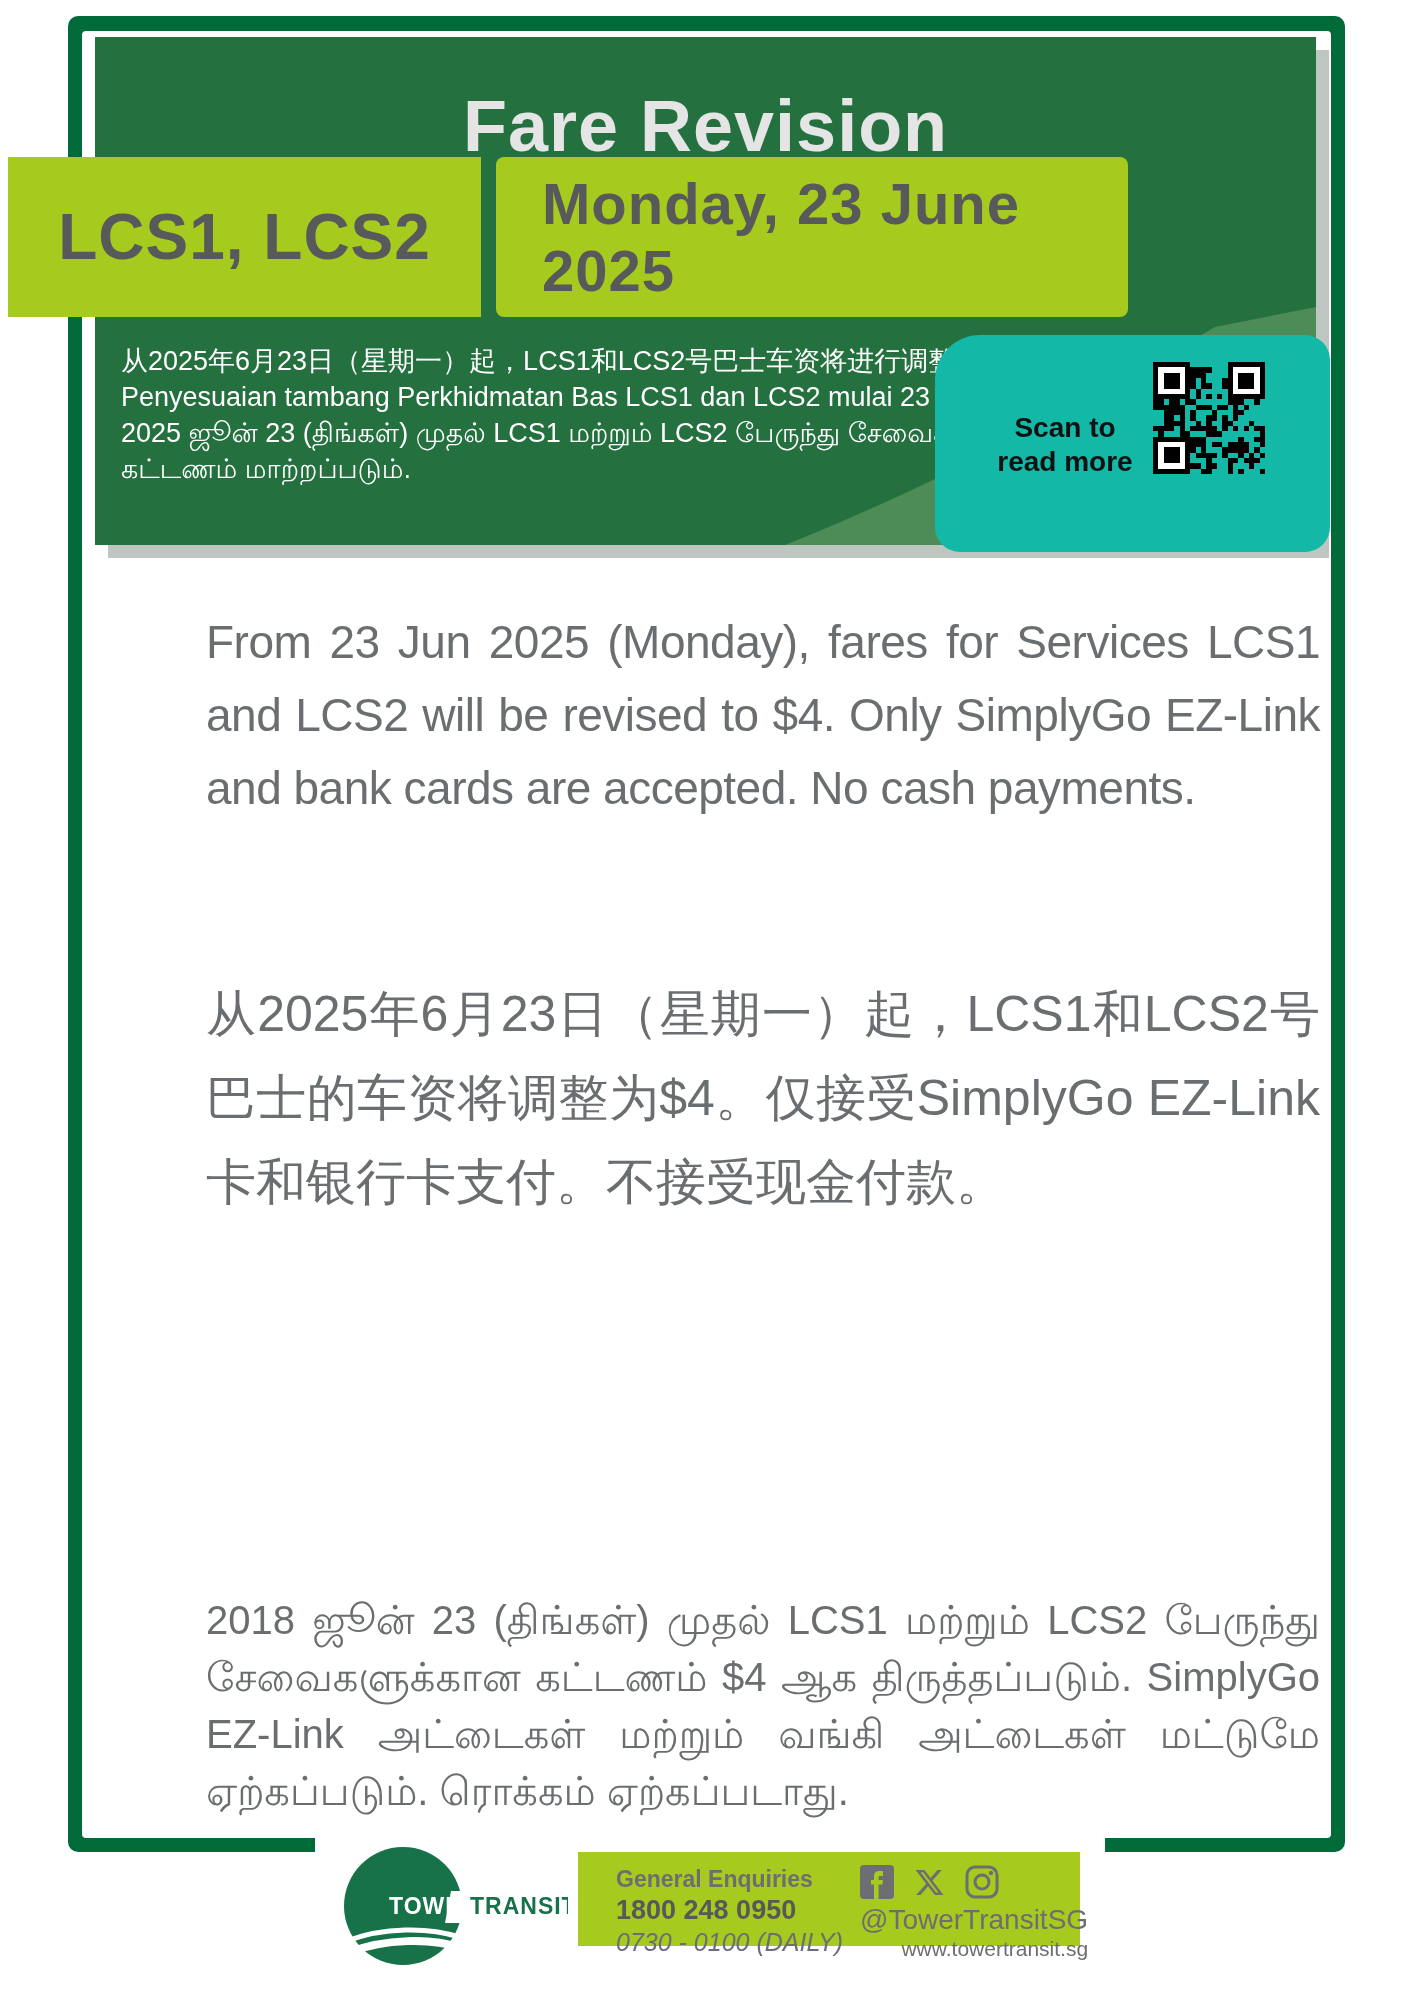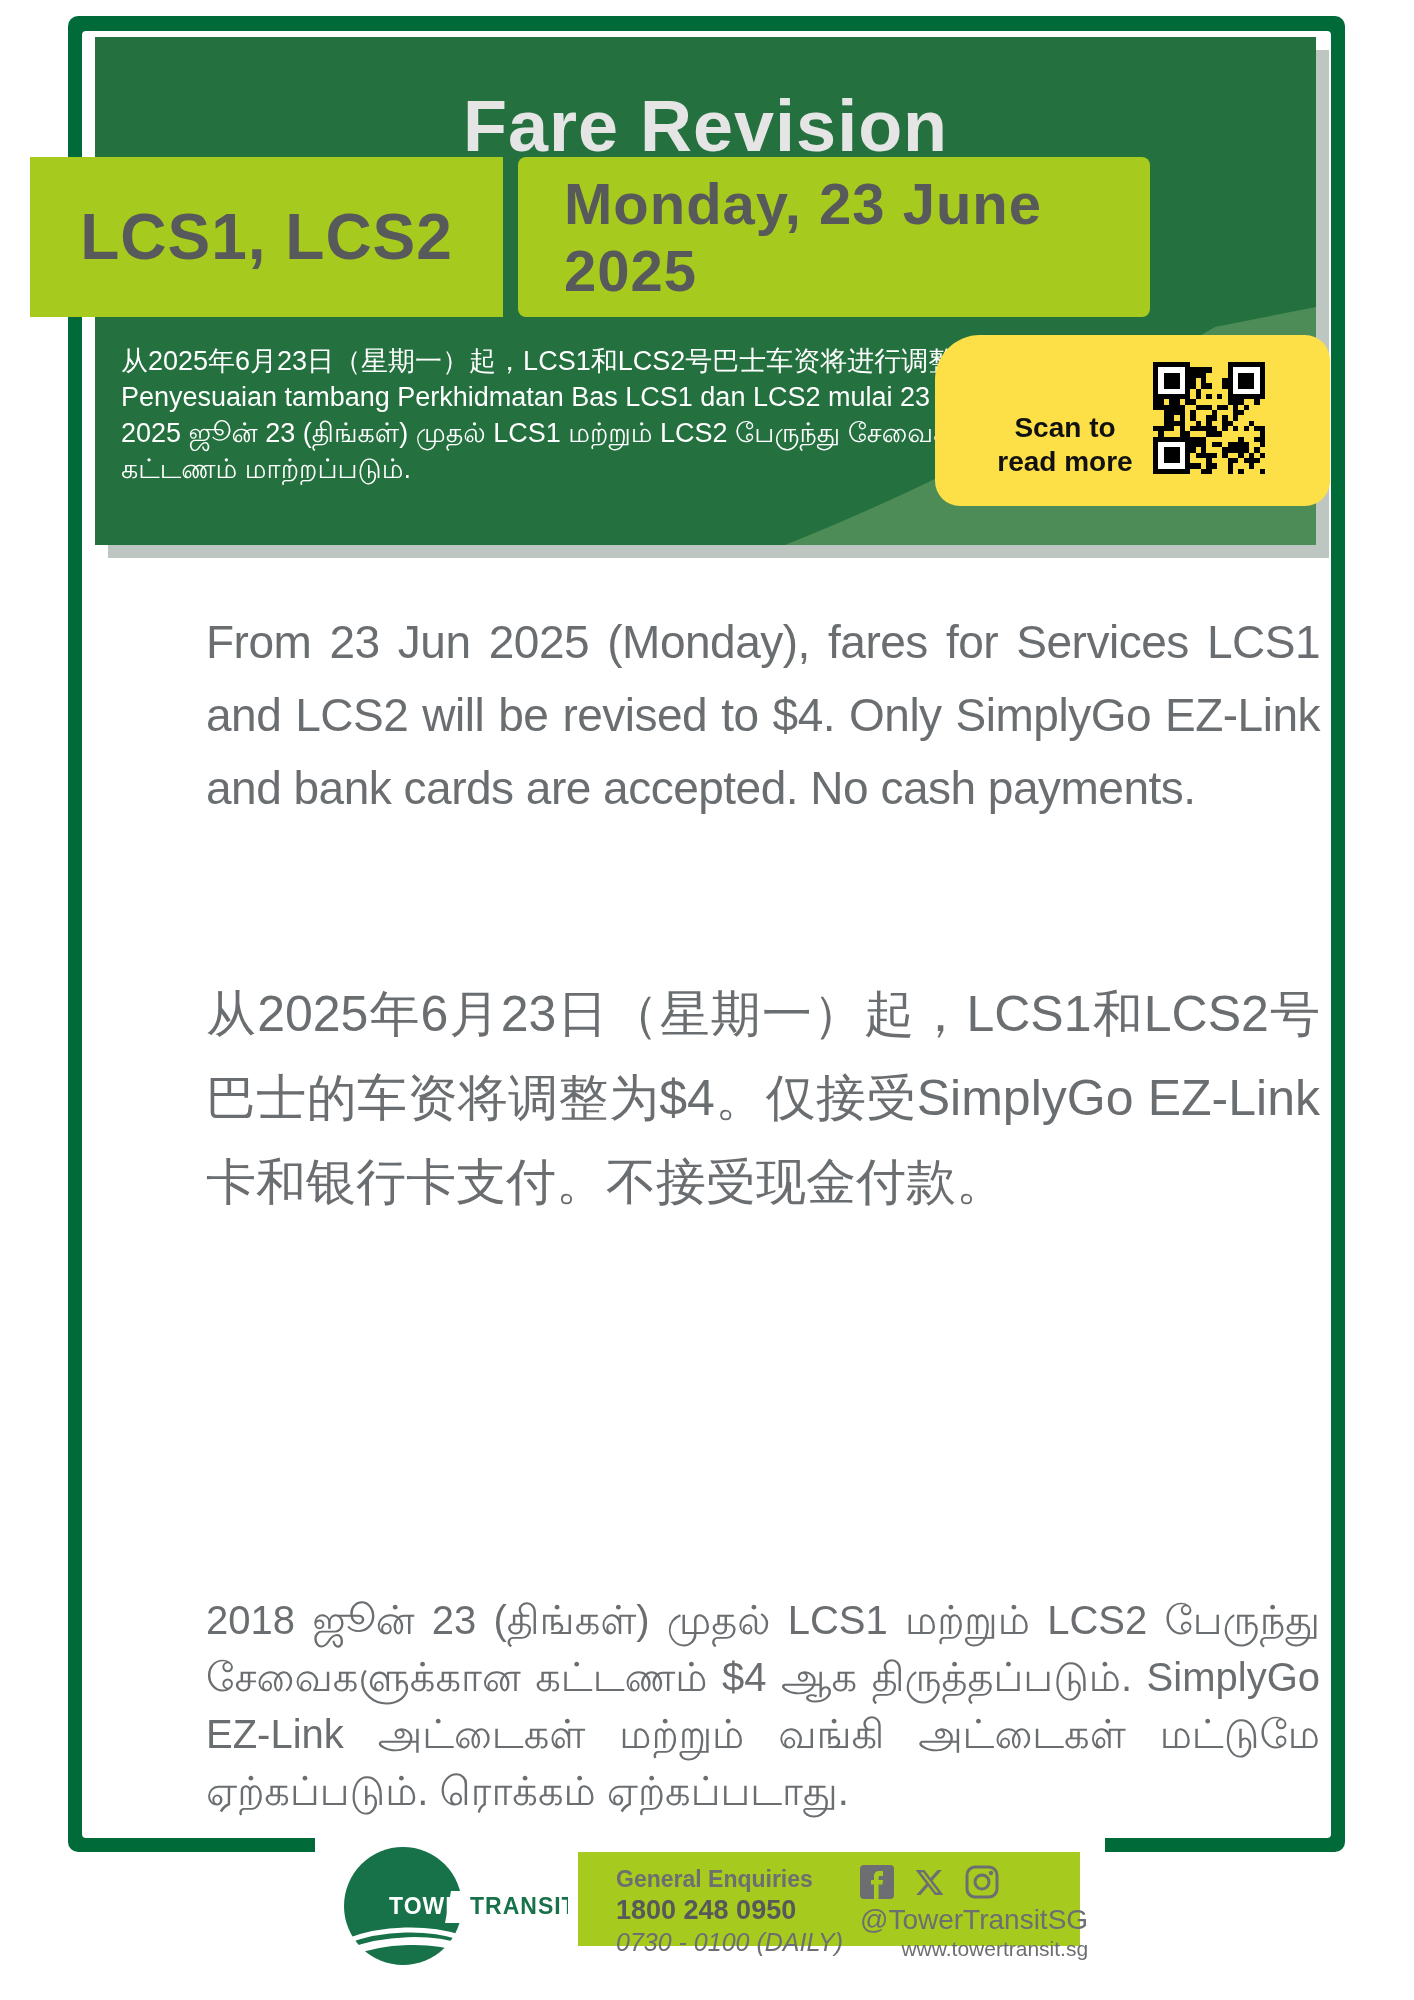--- a/index.html
+++ b/index.html
@@ -29,28 +29,28 @@
   .header-shadow{position:absolute;left:108px;top:50px;width:1221px;height:508px;
     background:var(--shadow-gray);}
   
   .header-panel{position:absolute;left:95px;top:37px;width:1221px;height:508px;
     background:var(--panel-green);overflow:hidden;}
   .swoosh-svg{position:absolute;left:0;top:0;}
   .poster-title{position:absolute;left:0;right:0;top:48px;text-align:center;
     color:#e5e5e5;font-size:72px;font-weight:700;letter-spacing:1px;}
   .intro{position:absolute;left:26px;top:306px;color:#ffffff;font-size:27px;line-height:36px;white-space:nowrap;}
   
-  .banner{position:absolute;left:30px;top:157px;width:1120px;height:160px;display:flex;}
+  .banner{position:absolute;left:8px;top:157px;width:1120px;height:160px;display:flex;}
   .banner-left{width:473px;background:var(--light-green);display:flex;align-items:center;justify-content:center;}
   .banner-divider{width:15px;background:var(--panel-green);}
   .banner-right{flex:1;background:var(--light-green);display:flex;align-items:center;padding-left:46px;border-radius:8px;}
   .banner-left span{color:var(--banner-text);font-size:64px;font-weight:700;letter-spacing:1px;}
   .banner-right span{color:var(--banner-text);font-size:58px;font-weight:700;letter-spacing:1px;}
   
-  .qr-box{position:absolute;left:935px;top:335px;width:395px;height:171px;background:#fde047;
+  .qr-box{position:absolute;left:935px;top:335px;width:395px;height:217px;background:#14b8a6;
     border-radius:45px 25px 25px 25px;}
   .qr-label{position:absolute;left:40px;top:76px;width:180px;text-align:center;
     color:#111;font-size:28px;font-weight:700;line-height:34px;}
   .qr-code{position:absolute;left:218px;top:27px;}
   
   .para{position:absolute;left:162px;width:1114px;text-align:justify;color:var(--text-gray);margin-left:44px;}
   .para-en{top:560px;font-size:46px;line-height:73px;letter-spacing:-0.5px;}
   .para-zh{top:922px;font-size:50px;line-height:84px;}
   .para-ms{top:1222px;font-size:46px;line-height:73px;letter-spacing:-0.5px;}
   .para-ta{top:1552px;font-size:40px;line-height:57px;}

